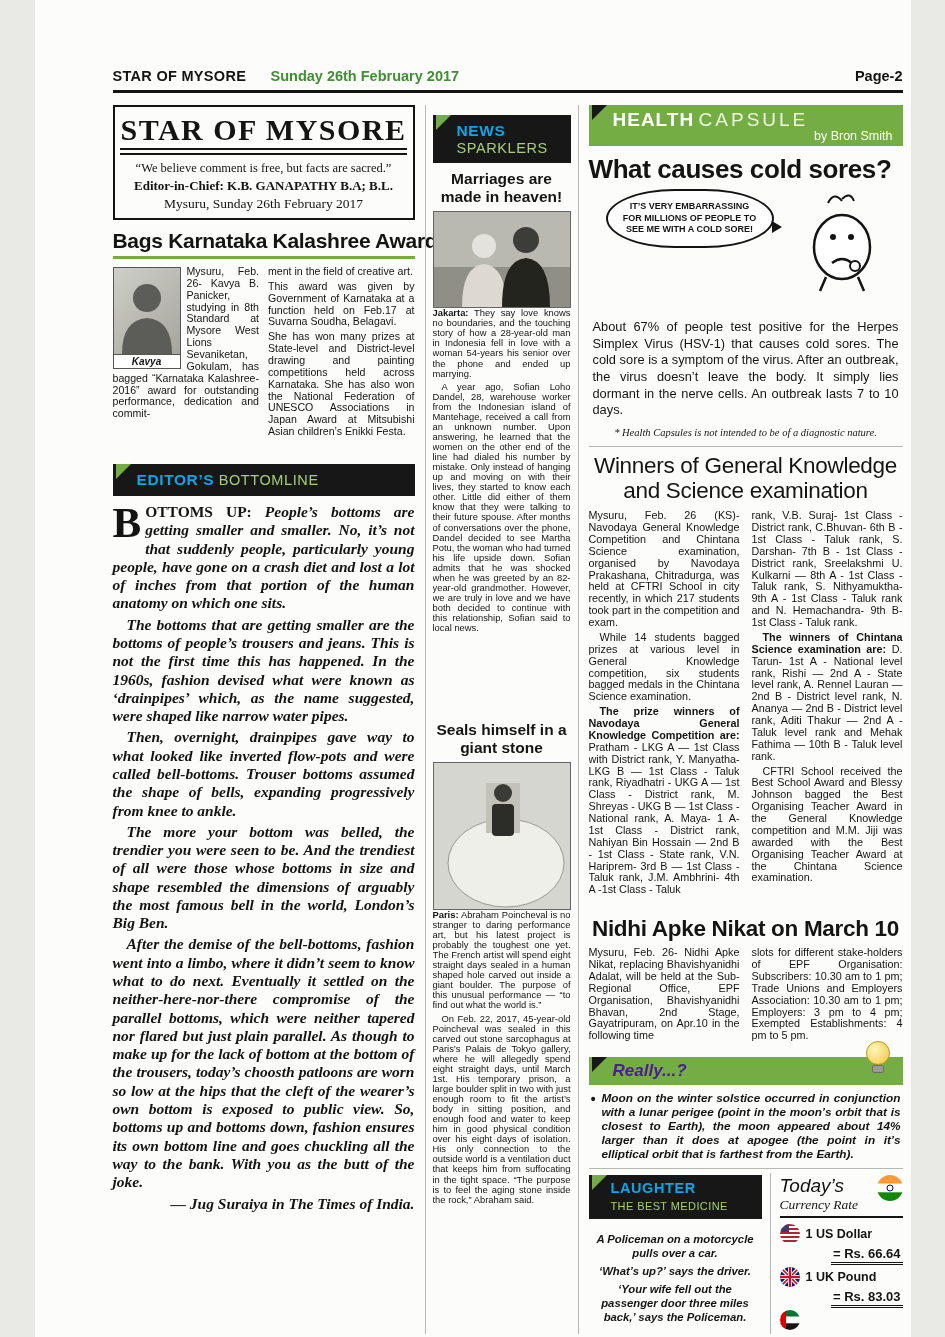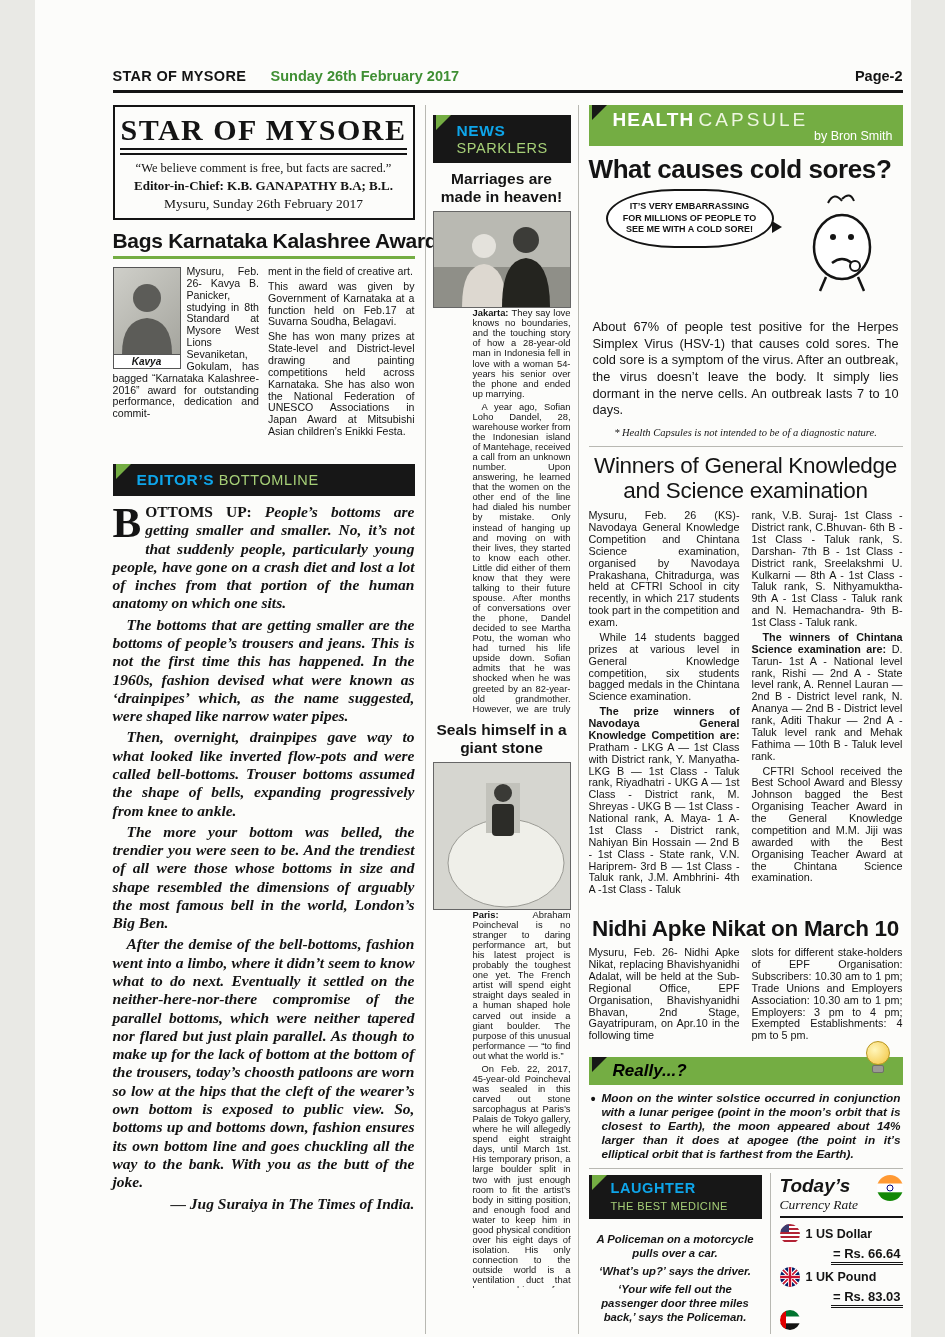--- a/index.html
+++ b/index.html
@@ -54,21 +54,21 @@
 
   
   .news-bar .bar-white, .news-bar .bar-green { display:block; line-height:1.15; }
   .mid-headline { font-size:15.5px; font-weight:bold; text-align:center; line-height:1.12; margin:7px 0 6px; }
   .photo { width:100%; border:1px solid #666; background:linear-gradient(135deg,#d8d8d3,#b2b2ab); overflow:hidden; }
   .photo.couple { height:97px; }
   .photo.stone { height:148px; background:linear-gradient(135deg,#efefeb,#cbcbc5); }
   .mid-body { font-size:9.4px; line-height:1.07; text-align:justify; overflow:hidden; }
   .mid-body.s1 { height:406px; }
   .mid-body.s2 { height:378px; }
-  .mid-body p { margin-bottom:3px; text-indent:9px;margin-left:40px; }
+  .mid-body p { margin-bottom:3px; text-indent:9px; }
   .mid-body p.lead { text-indent:0; }
   .city { font-weight:bold; }
 
   
   .health-bar { position:relative; background:#74ad43; color:#fff; padding:4px 10px 3px 24px; }
   .hb-health { font-weight:bold; font-size:19px; letter-spacing:1px; }
   .hb-capsule { font-size:19px; letter-spacing:3px; color:#eef6e0; }
   .hb-byline { text-align:right; font-size:12.5px; margin-top:-2px; }
   .big-headline { font-size:26px; font-weight:bold; letter-spacing:-.4px; margin:8px 0 4px; }
   .cartoon { display:flex; align-items:flex-start; justify-content:center; gap:24px; height:128px; }
@@ -80,37 +80,37 @@
   .winners-headline { font-size:22.5px; font-weight:normal; text-align:center; line-height:1.12; margin:6px 0 7px; letter-spacing:-.3px; }
   .two-col { display:flex; gap:12px; font-size:10.8px; line-height:1.1; text-align:justify; overflow:hidden; }
   .two-col.winners { height:400px; }
   .two-col.nidhi { height:102px; }
   .tc { flex:1; }
   .tc p { margin-bottom:3px; text-indent:11px; }
   .tc p.noindent { text-indent:0; }
   .runin { font-weight:bold; }
   .nidhi-headline { font-size:22.5px; font-weight:bold; text-align:center; margin:6px 0 5px; letter-spacing:-.3px; }
 
-  .really-bar { position:relative; background:#74ad43; color:#000000; font-style:italic; font-weight:bold; font-size:17px; padding:4px 10px 4px 24px; margin-top:8px; }
+  .really-bar { position:relative; background:#74ad43; color:#4c1d95; font-style:italic; font-weight:bold; font-size:17px; padding:4px 10px 4px 24px; margin-top:8px; }
   .bulb { position:absolute; right:12px; top:-16px; width:26px; }
   .bulb-glass { display:block; width:24px; height:24px; margin:0 auto; background:radial-gradient(circle at 35% 35%, #fff6bb, #f3c33c); border:1px solid #b8961f; border-radius:50%; }
   .bulb-base { display:block; width:12px; height:8px; margin:0 auto; background:#9a9a94; border:1px solid #6f6f69; border-radius:2px; }
   .really-item { display:flex; gap:6px; margin:7px 2px 6px; font-weight:bold; font-style:italic; font-size:11.8px; line-height:1.18; text-align:justify; }
   .really-item .dot { font-size:14px; line-height:1; }
 
   .bottom-row { display:flex; border-top:1px solid #b8b8b2; padding-top:4px; }
   .laughter { width:182px; padding-right:8px; border-right:1px solid #b8b8b2; }
   .laughter .bar { margin-top:2px; padding:5px 6px 5px 22px; }
   .laughter .bar-white { display:block; font-size:14.5px; }
   .joke { padding:6px 2px; font-style:italic; font-weight:bold; font-size:11.3px; line-height:1.25; text-align:center; }
   .joke p { margin-bottom:4px; }
 
   .currency { flex:1; padding-left:9px; }
   .cur-head { display:flex; justify-content:space-between; align-items:flex-start; border-bottom:2.5px solid #141414; padding-bottom:3px; margin-top:2px; }
-  .cur-title1 { font-size:19px; font-weight:bold; font-style:italic; }
+  .cur-title1 { font-size:19px; font-weight:normal; font-style:italic; }
   .cur-title2 { font-family:"Liberation Serif", serif; font-size:13.5px; font-weight:normal; font-style:italic; }
   .cur-row { margin-top:6px; }
   .cur-line { display:flex; align-items:center; gap:6px; font-weight:bold; font-size:12.5px; }
   .cur-rate { text-align:right; font-weight:bold; font-size:13px; margin-top:2px; }
   .cur-rate span { border-bottom:3px double #141414; padding:0 2px 1px; }
   .flag { flex:0 0 auto; display:block; }
 </style>
 </head>
 <body>
 

